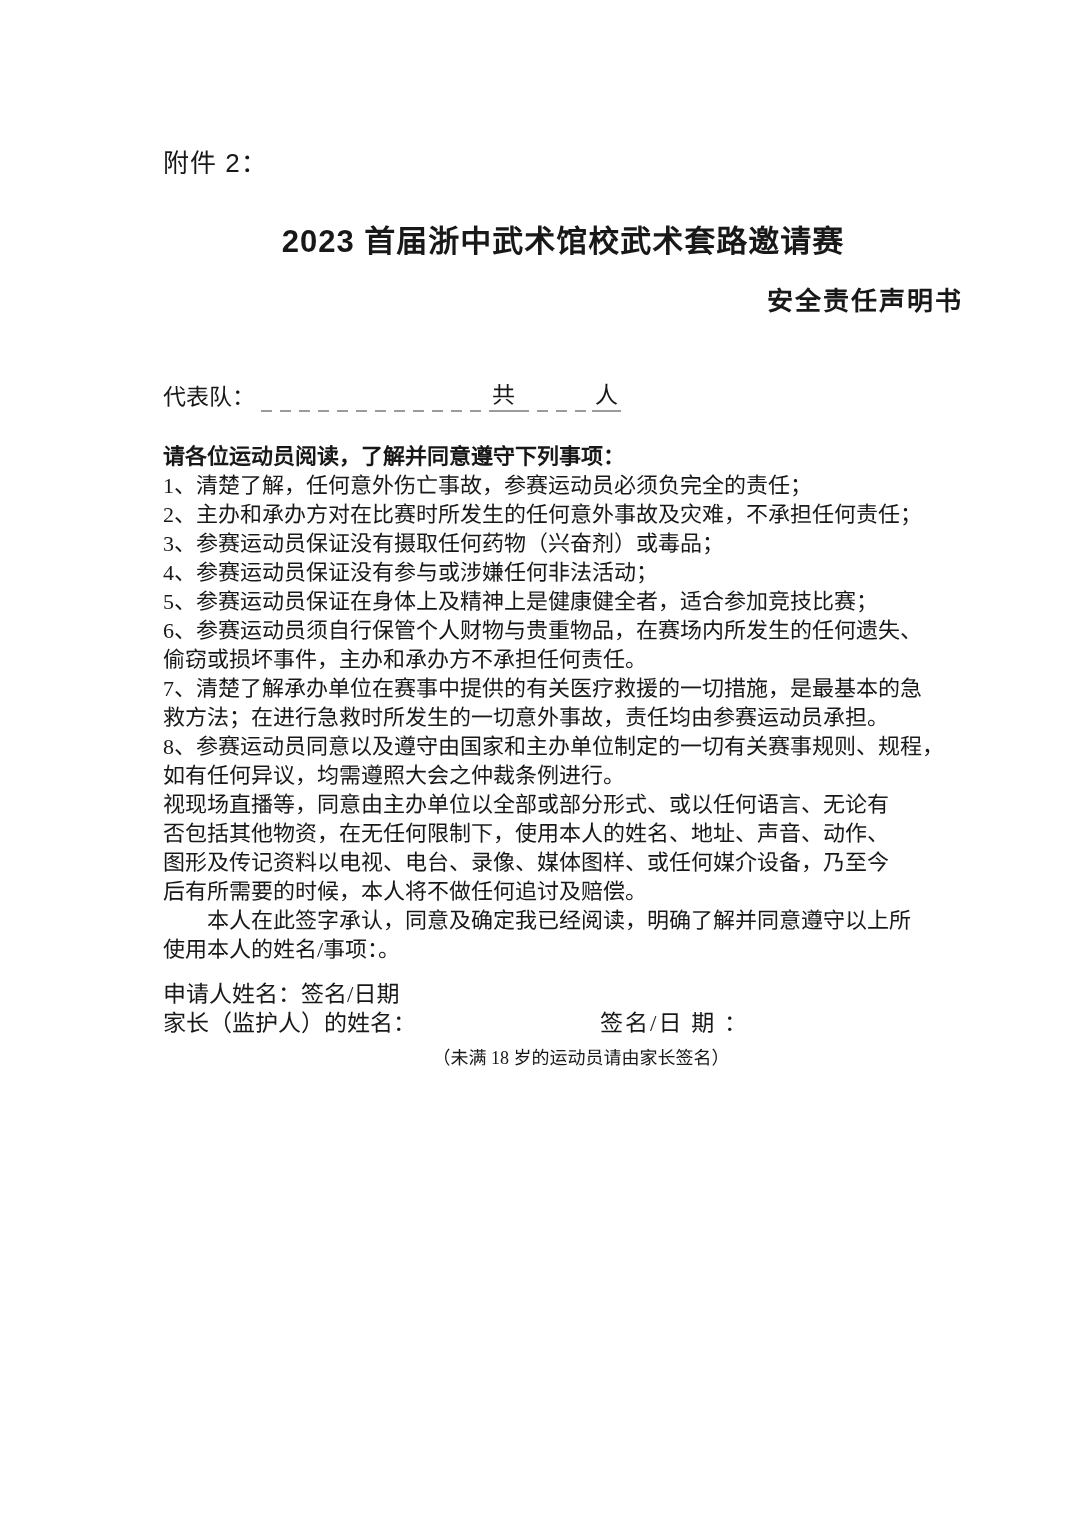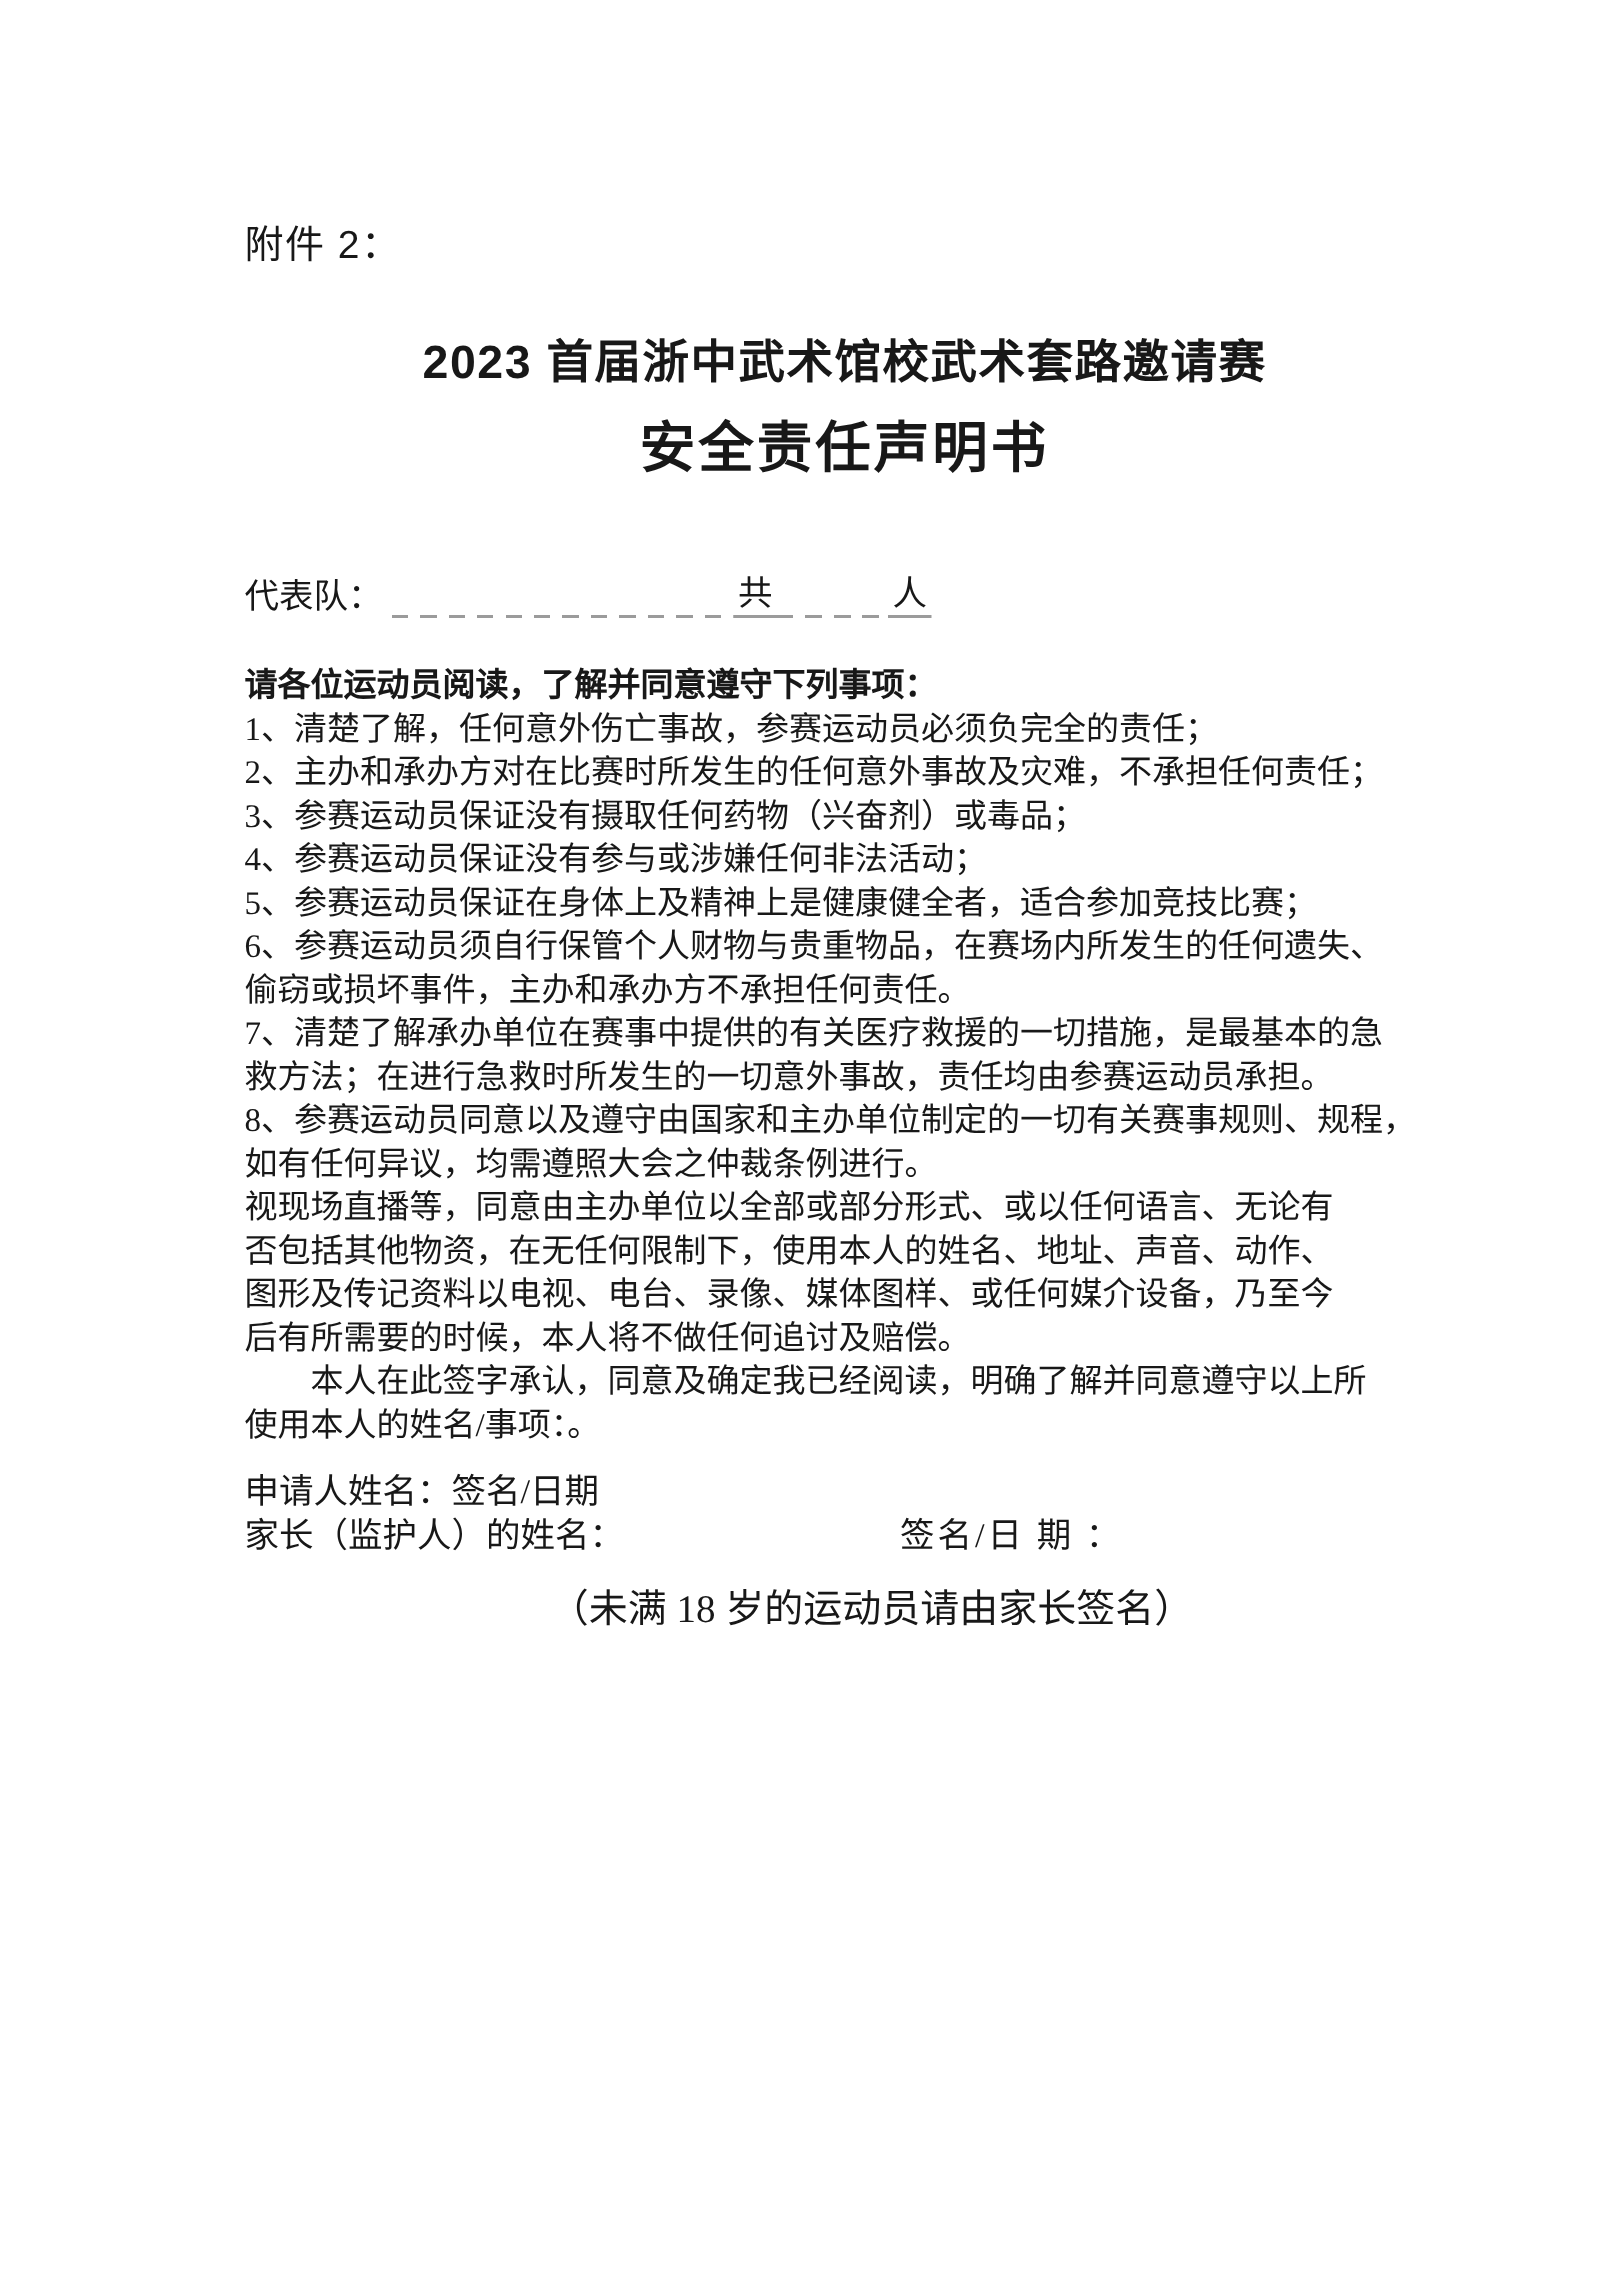--- a/index.html
+++ b/index.html
@@ -29,23 +29,23 @@
     text-align:center;
     font-family:"Liberation Sans", sans-serif;
     font-size:31px;
     font-weight:700;
     line-height:40px;
     letter-spacing:1px;
     white-space:nowrap;
   }
   .subtitle {
     margin:20px 0 0 0;
-    text-align:center;
-    font-family:Liberation Mono, monospace;
-    font-size:37px;
+    text-align:right;
+    font-family:Liberation Serif, serif;
+    font-size:26px;
     font-weight:700;
     line-height:40px;
     letter-spacing:2px;
     white-space:nowrap;
   }
   .team-line {
     margin-top:60px;
     display:flex;
     align-items:flex-end;
     font-family:"Liberation Serif", serif;
@@ -97,25 +97,25 @@
     line-height:30px;
     white-space:nowrap;
   }
   .guardian-sign {
     position:absolute;
     left:437px;
     top:0;
     letter-spacing:2px;
   }
   .under18-note {
-    margin-top:19px;
+    margin-top:4px;
     padding-left:36px;
     text-align:center;
     font-family:"Liberation Serif", serif;
-    font-size:26px;
+    font-size:18px;
     line-height:30px;
     white-space:nowrap;
   }
 </style>
 </head>
 <body>
 
 <div class="page">
   <div class="content">
 

